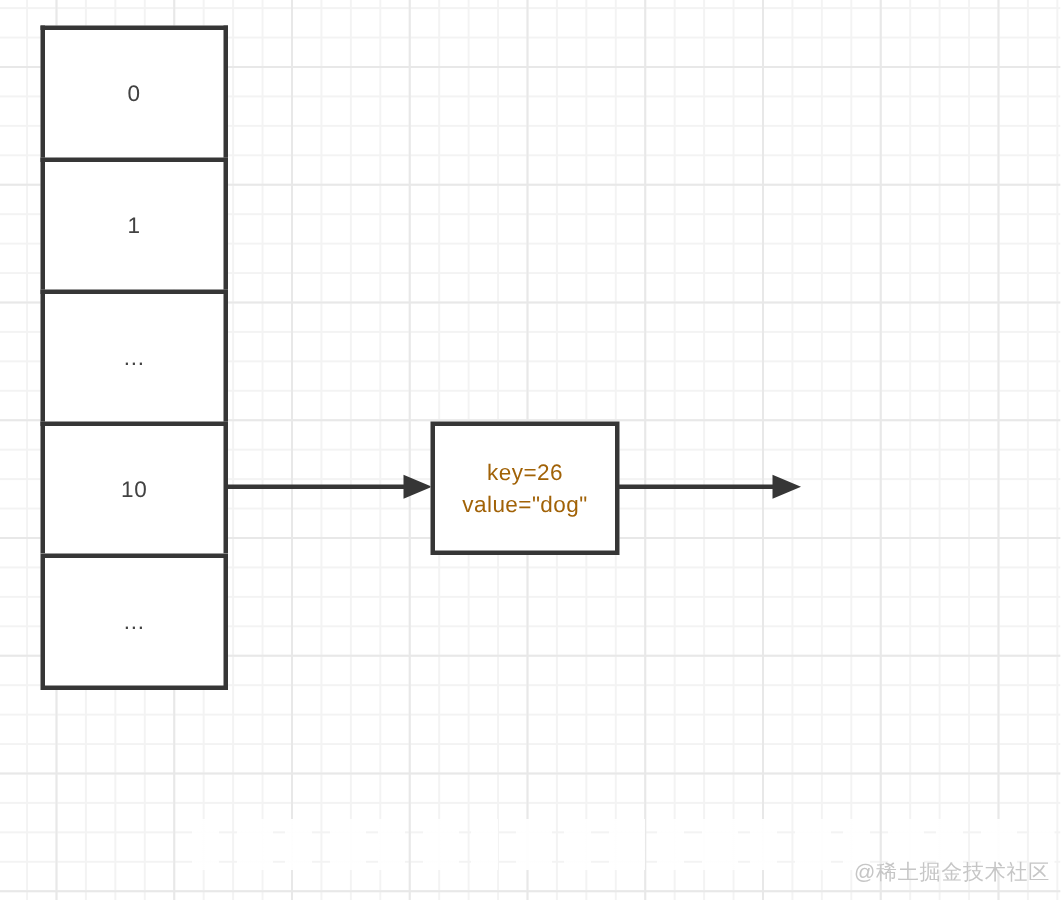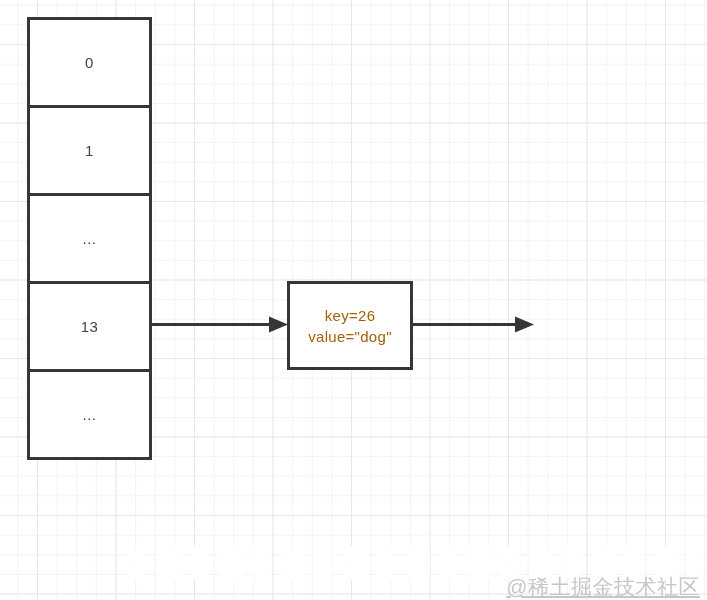--- a/index.html
+++ b/index.html
@@ -91,43 +91,42 @@
         rgba(255,255,255,0.0) 54px, rgba(255,255,255,0.0) 62px);
     pointer-events: none;
   }
 
   
   .watermark-label {
     position: absolute;
     right: 7px;
     top: 573px;
     color: #c6c6c6;
-    font-size: 21px;
+    font-size: 14px;
     letter-spacing: 0.5px;
     white-space: nowrap;
-    text-decoration: underline;
   }
 </style>
 </head>
 <body>
 
 <div class="canvas">
 
   <div class="array">
     <div class="cell">
       <span>0</span>
     </div>
     <div class="cell">
       <span>1</span>
     </div>
     <div class="cell">
       <span>...</span>
     </div>
     <div class="cell">
-      <span>13</span>
+      <span>10</span>
     </div>
     <div class="cell">
       <span>...</span>
     </div>
   </div>
 
   <svg class="arrow arrow-1" width="140" height="30" viewBox="0 0 140 30">
     <line x1="2" y1="14.5" x2="122" y2="14.5" stroke="#363636" stroke-width="3"></line>
     <polygon points="119,6.5 138,14.5 119,22.5" fill="#363636"></polygon>
   </svg>

